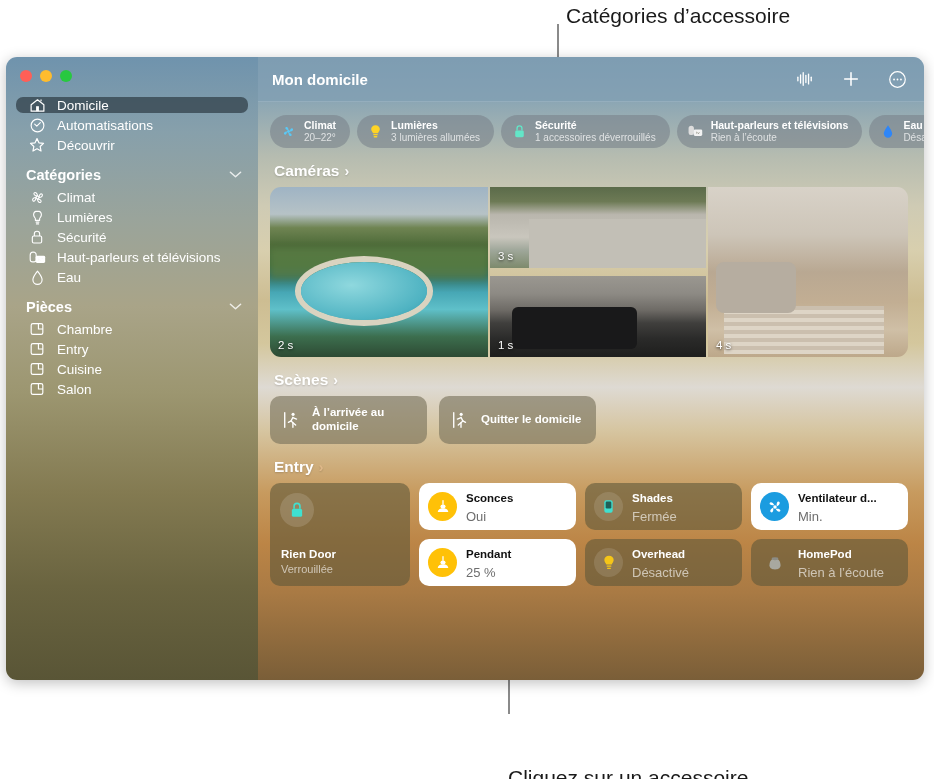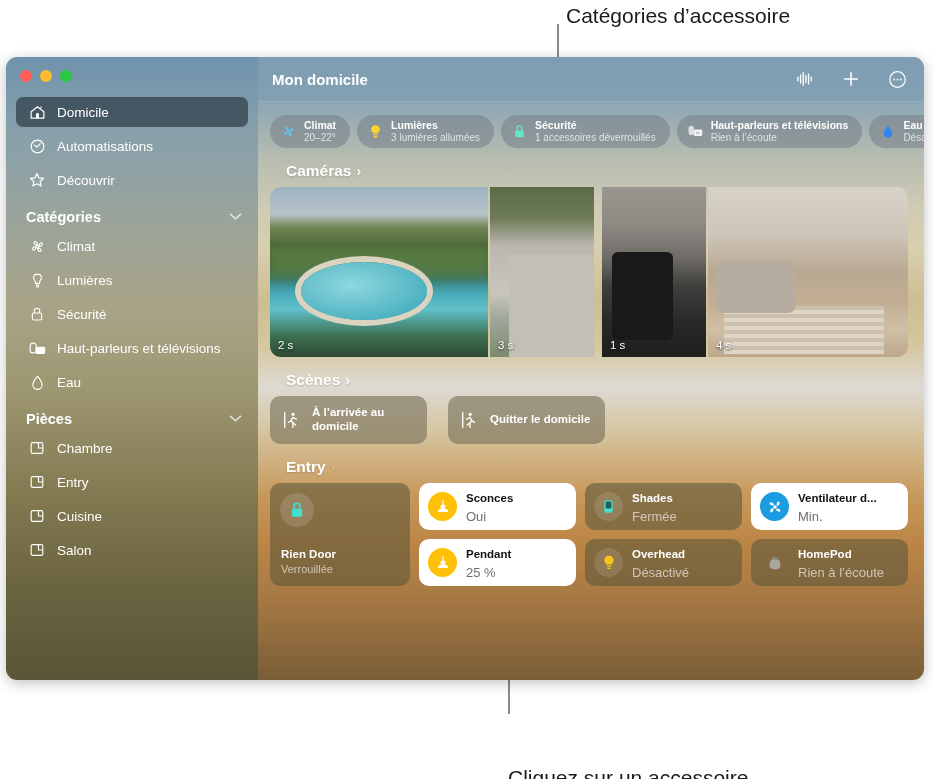--- a/index.html
+++ b/index.html
@@ -68,21 +68,21 @@
   }
   #traffic { position: absolute; left: 14px; top: 13px; display: flex; gap: 8px; }
   .light { width: 12px; height: 12px; border-radius: 50%; }
   .light.red { background: #ff5f57; }
   .light.yellow { background: #febc2e; }
   .light.green { background: #28c840; }
 
   .side-item {
     position: relative;
     display: flex; align-items: center;
-    height: 30px;
+    height: 16px;
     margin: 0 10px 4px 10px;
     padding: 0 10px;
     border-radius: 7px;
     color: #ffffff;
     font-size: 13.5px;
   }
   .side-item.selected { background: rgba(56,72,82,.82); }
   .side-item .ic {
     width: 22px; height: 18px;
     margin-right: 9px;
@@ -151,58 +151,58 @@
   .pill .picon { width: 17px; height: 17px; margin-right: 7px; flex: 0 0 17px; display:flex; align-items:center; justify-content:center;}
   .pill .ptxt { display: flex; flex-direction: column; justify-content: center; line-height: 1.12; }
   .pill .pname { color: #fff; font-size: 10.5px; font-weight: bold; white-space: nowrap; }
   .pill .pval { color: rgba(255,255,255,.72); font-size: 10px; white-space: nowrap; }
 
   
   .sect-head {
     display: flex; align-items: center; gap: 5px;
     color: #ffffff;
     font-size: 15.5px; font-weight: bold;
-    margin: 14px 0 7px 16px;
+    margin: 14px 0 7px 4px;
     text-shadow: 0 1px 2px rgba(0,0,0,.18);
   }
   .sect-head .arr { font-size: 14px; font-weight: bold; opacity: .95; }
 
   
   #cameras {
     display: flex; gap: 2px;
     height: 170px;
     border-radius: 11px;
     overflow: hidden;
   }
   .cam { position: relative; overflow: hidden; }
   .cam .badge {
     position: absolute; left: 8px; bottom: 6px;
     color: #fff; font-size: 11.5px;
     text-shadow: 0 1px 3px rgba(0,0,0,.75);
   }
   #cam-a { flex: 0 0 218px; }
-  #cam-mid { flex: 0 0 216px; display: flex; gap: 8px; }
+  #cam-mid { flex: 0 0 216px; display: flex; flex-direction: column; gap: 8px; }
   #cam-mid .cam { flex: 1 1 50%; }
   #cam-d { flex: 1 1 auto; }
 
   
   .sky { position:absolute; inset:0; }
   #cam-a .sky { background: linear-gradient(to bottom, #9fb4c4 0%, #b6c2c6 16%, #6f8452 24%, #4e6b39 34%, #3f6b3b 46%, #2f6f63 52%, #47a7b5 62%, #5fc0c9 72%, #3c6e4e 88%, #2d4a33 100%); }
   #cam-a .pool { position:absolute; left:14%; top:44%; width:58%; height:34%; border-radius:50%; background: radial-gradient(ellipse at 40% 40%, #8fd8de, #4fb3c2 70%, #2f93a6); box-shadow: 0 0 0 6px #d9d3c0; }
   #cam-a .lawn { position:absolute; left:0; top:36%; width:100%; height:18%; background:#5d7f45; filter: blur(3px); opacity:.7;}
   #cam-b .sky { background: linear-gradient(to bottom, #5b6b4a 0%, #6d7a55 18%, #b9b6ad 34%, #c9c6bd 62%, #9fa79a 78%, #7d8a6c 100%); }
   #cam-b .road { position:absolute; left:18%; top:40%; width:82%; height:60%; background:#c2bfb6; }
   #cam-c .sky { background: linear-gradient(to bottom, #9a9790 0%, #8d8a84 22%, #6e6b66 42%, #403f3d 58%, #2a2a29 78%, #1e1e1d 100%); }
   #cam-c .obj { position:absolute; left:10%; top:38%; width:58%; height:52%; background:#19191a; border-radius:6px; }
   #cam-d .sky { background: linear-gradient(to bottom, #d8d2c8 0%, #cdc5b8 28%, #b9a892 50%, #c2ae93 68%, #cfbfa6 84%, #bda88a 100%); }
   #cam-d .sofa { position:absolute; left:4%; top:44%; width:40%; height:30%; background:#b6ada0; border-radius:8px; }
   #cam-d .rug { position:absolute; left:8%; top:70%; width:80%; height:28%; background: repeating-linear-gradient(to bottom, #cbbfae 0 4px, #ded5c6 4px 8px); }
 
   
-  #scenes { display: flex; gap: 21px; }
+  #scenes { display: flex; gap: 12px; }
   .scene {
     display: flex; align-items: center;
     width: 157px; height: 48px;
     border-radius: 10px;
     padding: 0 11px;
     background: rgba(120,113,90,.62);
   }
   .scene.active { background: #ffffff; }
   .scene .sic { width: 22px; height: 22px; margin-right: 9px; flex:0 0 22px; display:flex; align-items:center; justify-content:center;}
   .scene .slbl { color: #ffffff; font-size: 11.5px; font-weight: bold; line-height: 1.2; }

